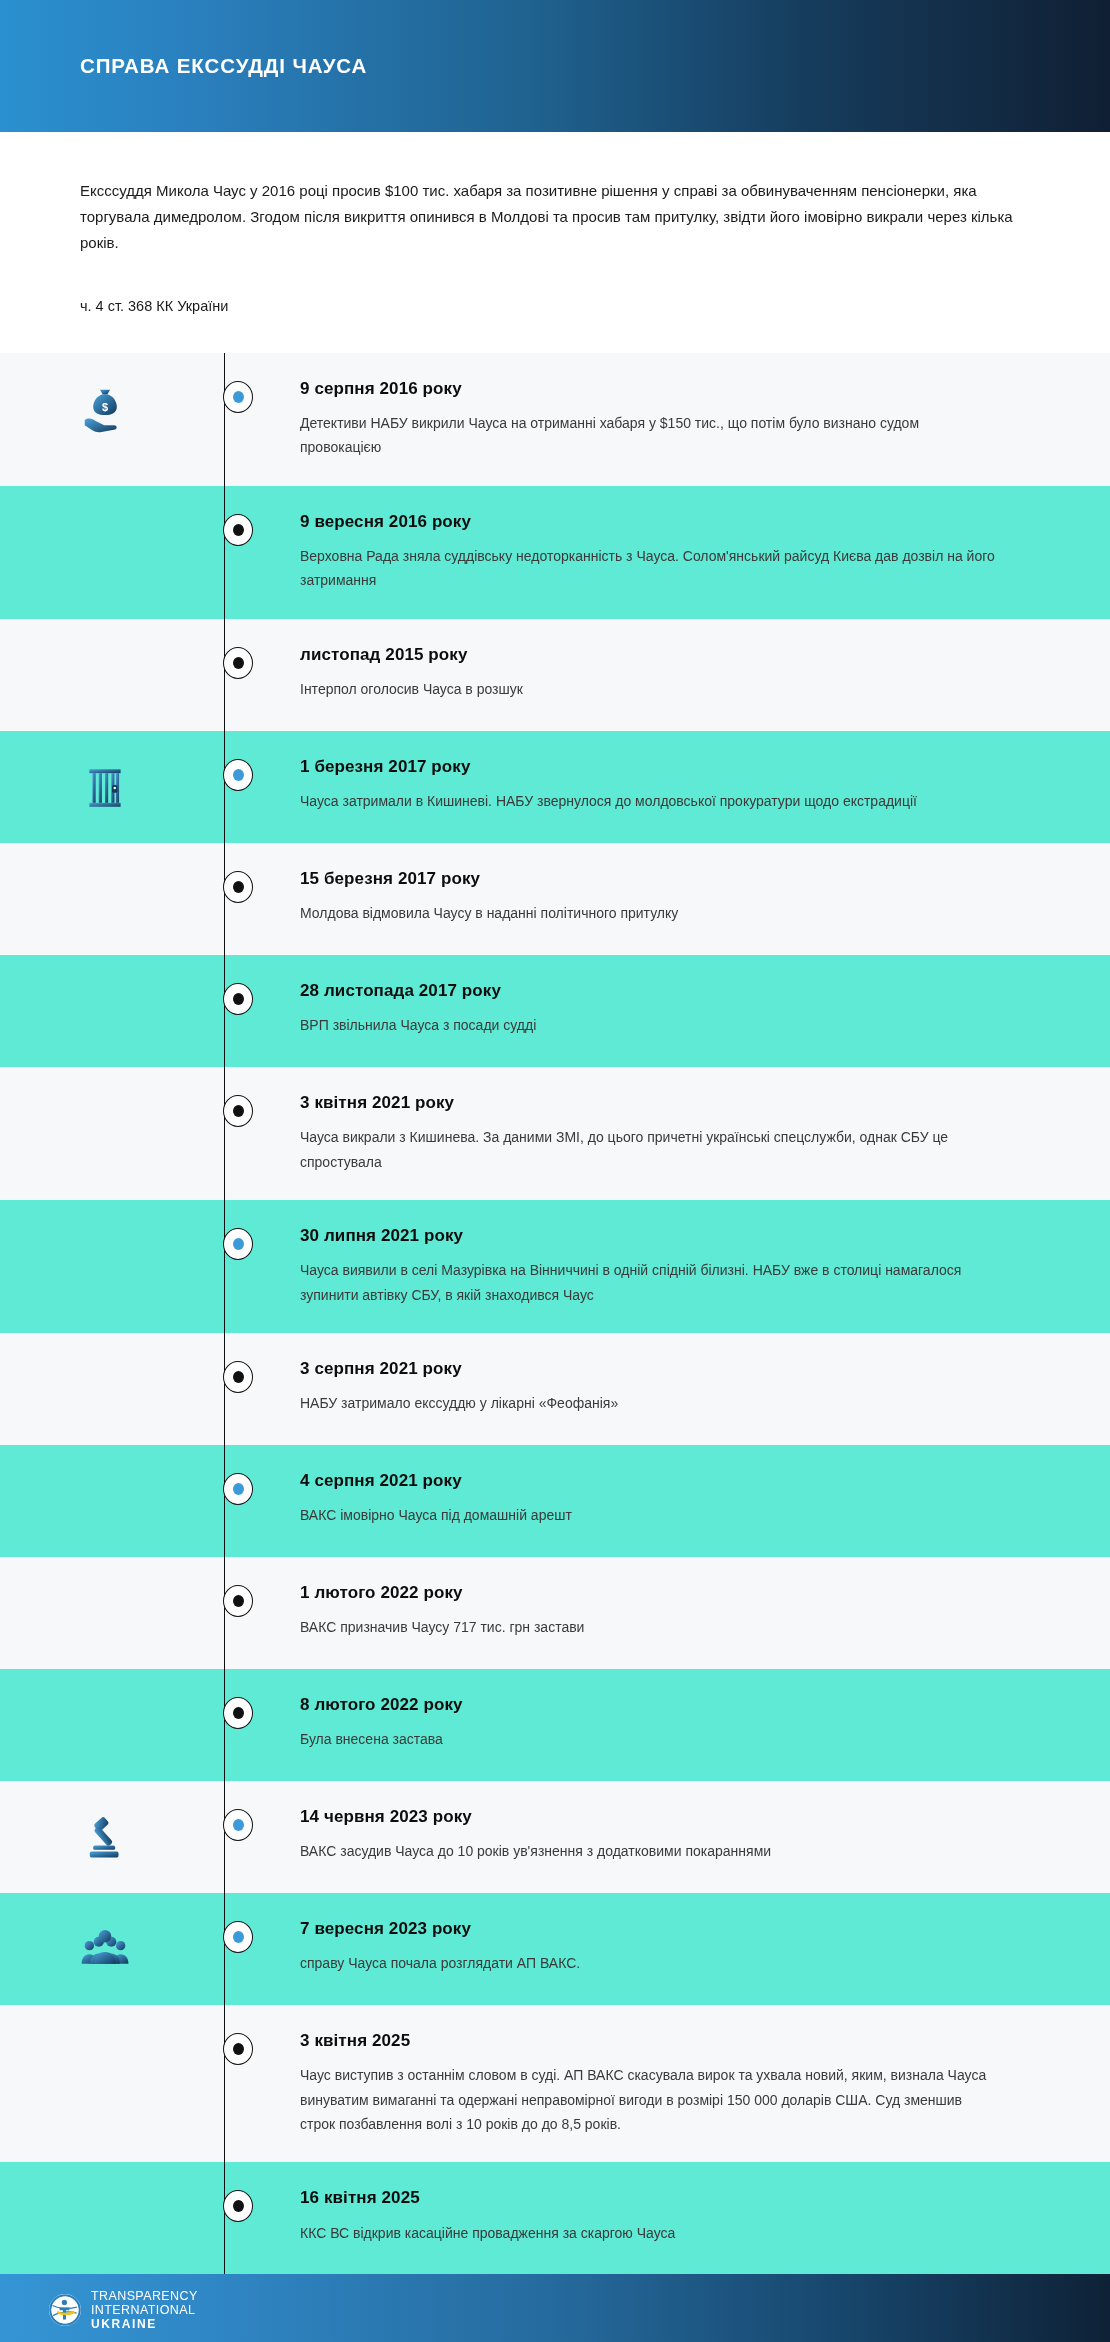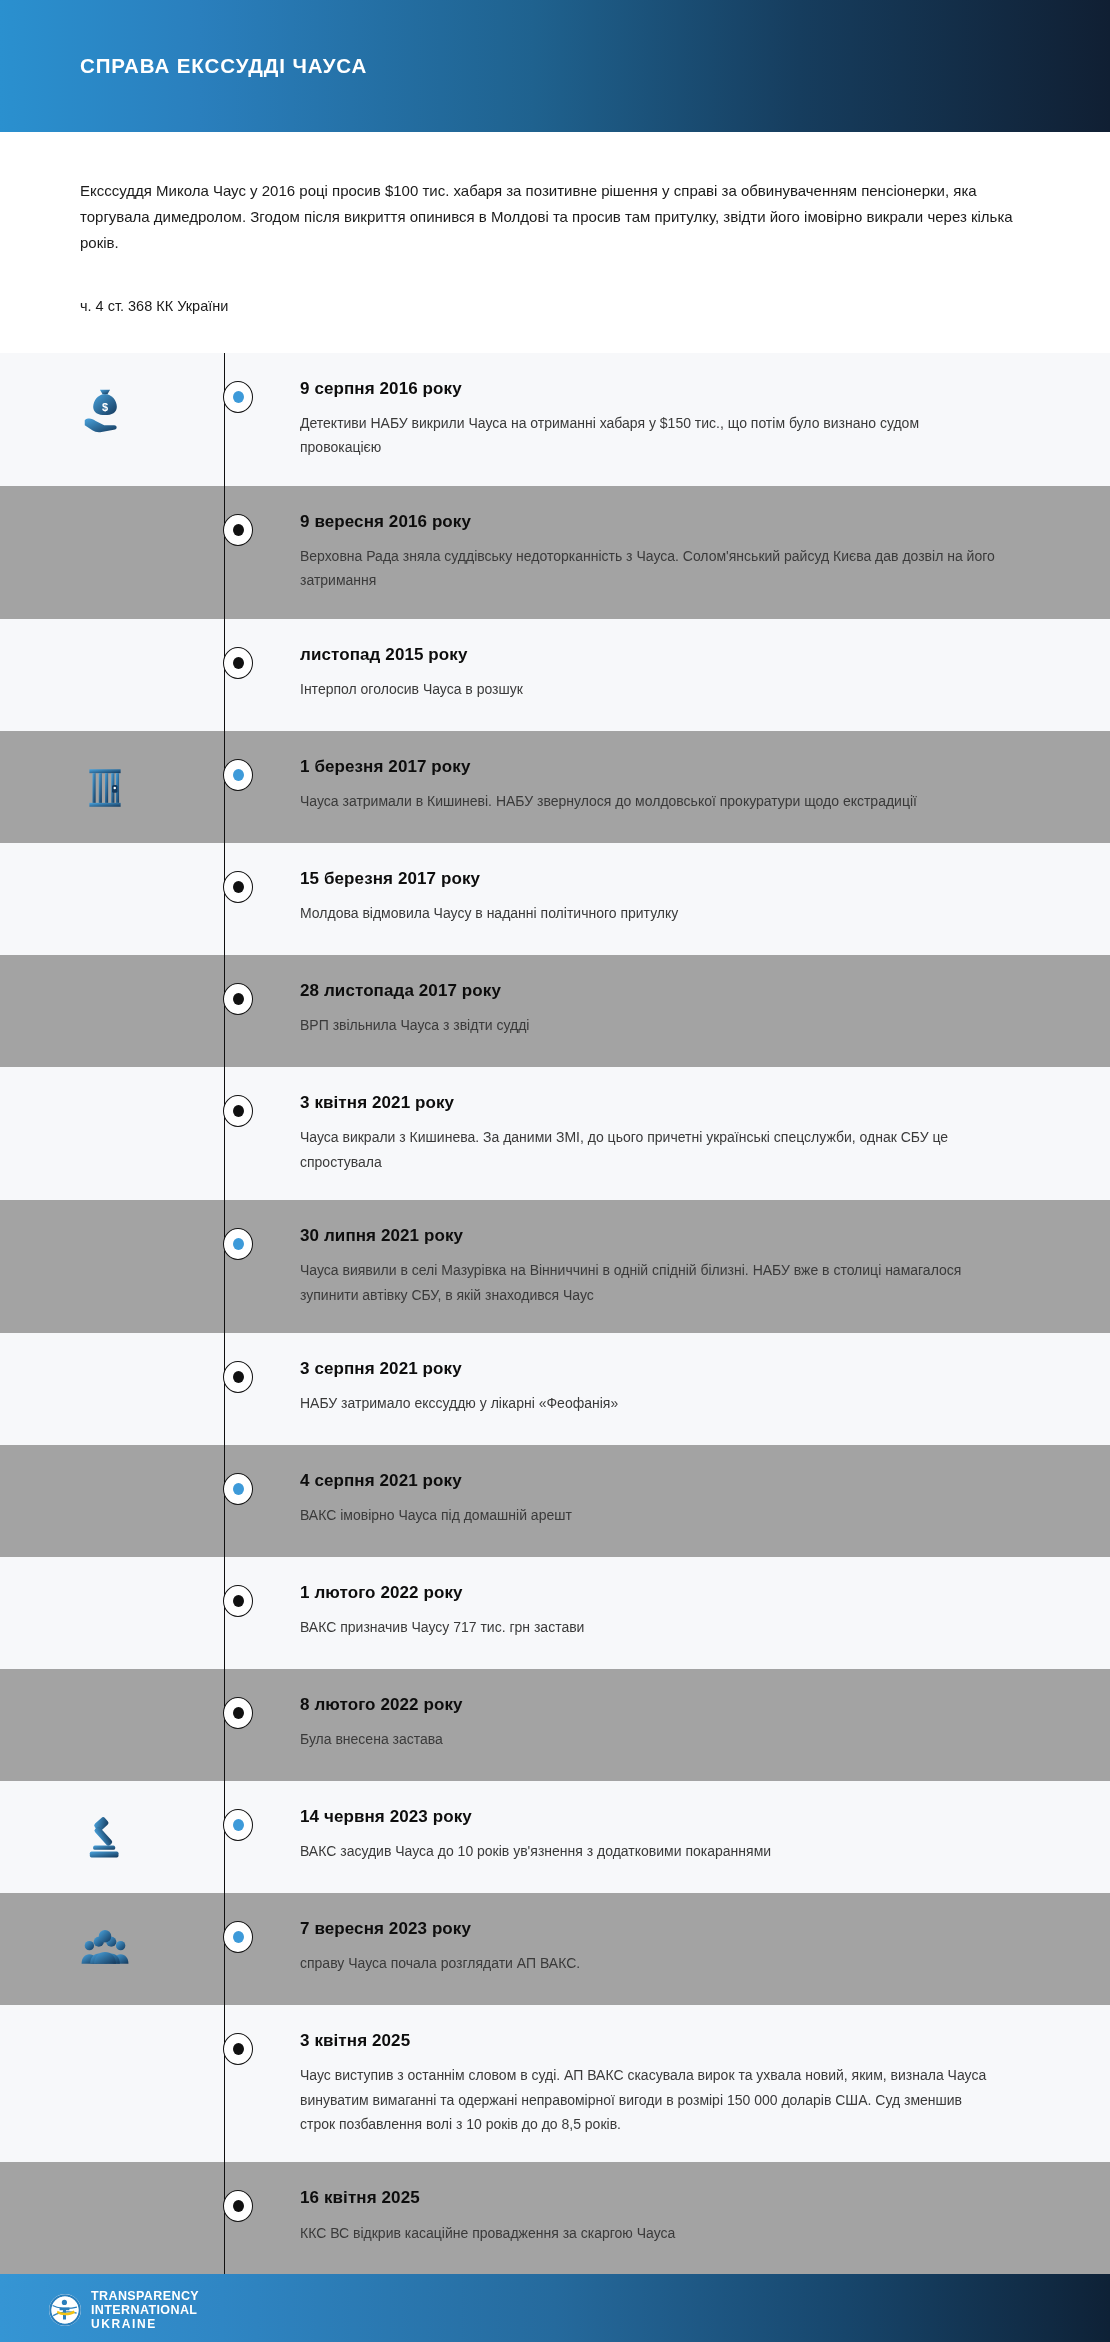--- a/index.html
+++ b/index.html
@@ -60,21 +60,21 @@
     position: relative;
     width: 1110px;
   }
 
   .tl-row {
     position: relative;
     display: flex;
     align-items: flex-start;
     min-height: 112px;
     padding: 26px 0 26px 0;
-    background: #a3a3a3;
+    background: #5eead4;
   }
   .tl-row.alt { background: #f7f8fa; }
 
   
   .tl-icon {
     width: 210px;
     flex: 0 0 210px;
     display: flex;
     align-items: flex-start;
     justify-content: center;
@@ -152,21 +152,21 @@
     display: flex;
     align-items: center;
     padding-left: 48px;
   }
   .logo-wrap { display: flex; align-items: center; gap: 9px; }
   .logo-mark { width: 34px; height: 34px; flex: 0 0 34px; }
   .logo-text { display: flex; flex-direction: column; line-height: 1; }
   .logo-l1, .logo-l2 {
     color: #ffffff;
     font-size: 12.5px;
-    font-weight: 700;
+    font-weight: 400;
     letter-spacing: 0.4px;
   }
   .logo-l2 { margin-top: 1px; }
   .logo-l3 {
     color: #ffffff;
     font-size: 12px;
     font-weight: 700;
     letter-spacing: 1.6px;
     margin-top: 2px;
   }
@@ -280,21 +280,21 @@
       </div>
       <div class="tl-row">
         <div class="tl-icon"></div>
         <div class="tl-marker">
           <span class="tl-dot">
             <i></i>
           </span>
         </div>
         <div class="tl-body">
           <div class="tl-date">28 листопада 2017 року</div>
-          <div class="tl-desc">ВРП звільнила Чауса з звідти судді</div>
+          <div class="tl-desc">ВРП звільнила Чауса з посади судді</div>
         </div>
       </div>
       <div class="tl-row alt">
         <div class="tl-icon"></div>
         <div class="tl-marker">
           <span class="tl-dot">
             <i></i>
           </span>
         </div>
         <div class="tl-body">

